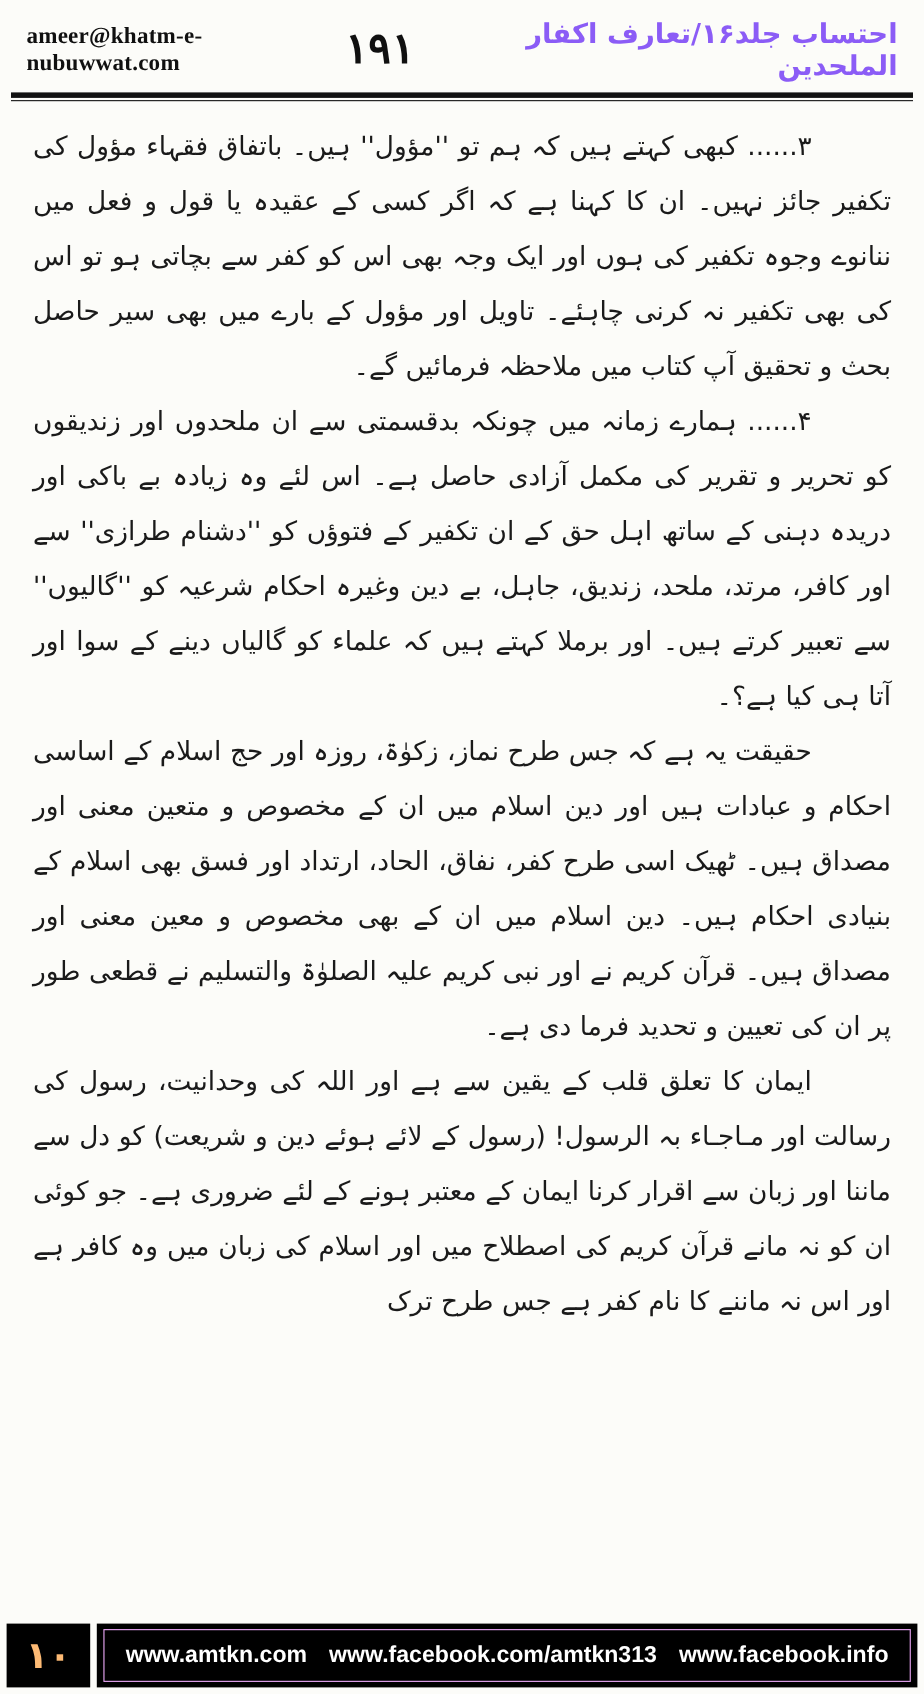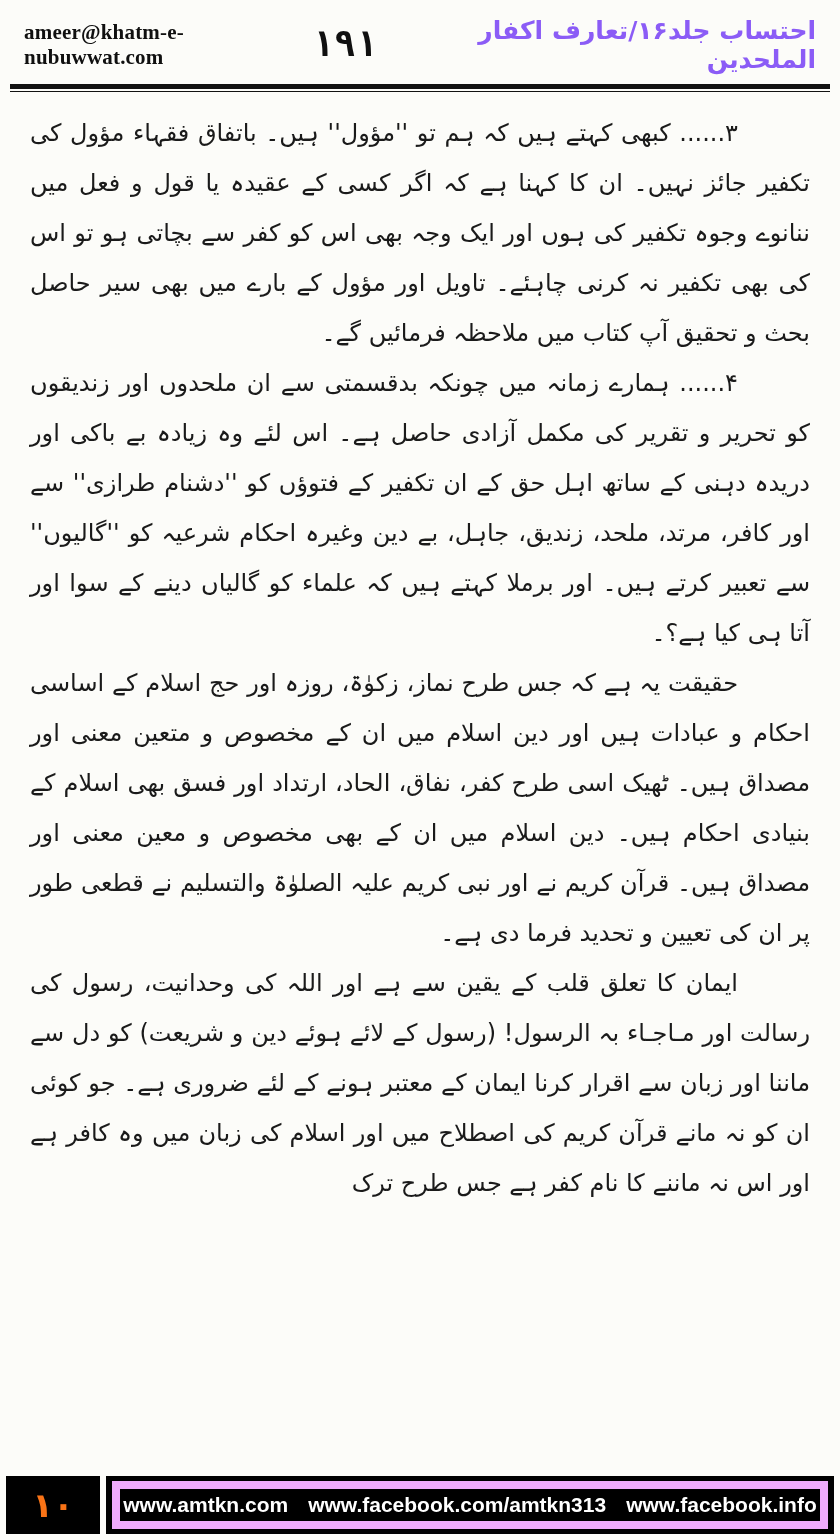--- a/index.html
+++ b/index.html
@@ -22,21 +22,21 @@
     padding: 16px 24px 4px 24px;
   }
   .email {
     font-family: "Liberation Serif", serif;
     font-weight: 700;
     font-size: 21px;
     letter-spacing: 0.2px;
     color: #101010;
   }
   .pagenum {
-    font-family: Liberation Mono, monospace;
+    font-family: Liberation Sans, sans-serif;
     font-weight: 700;
     font-size: 36px;
     color: #101010;
   }
   .title {
     direction: rtl;
     font-family: "DejaVu Sans", sans-serif;
     font-weight: 700;
     font-size: 25px;
     color: #8b5cf6;
@@ -63,40 +63,40 @@
     position: absolute;
     left: 0;
     right: 0;
     bottom: 6px;
     height: 58px;
     display: flex;
     gap: 6px;
     padding: 0 6px;
   }
   .foot-num {
-    width: 94px;
+    width: 76px;
     background: #000;
-    color: #f97316;
+    color: #fdba74;
     display: flex;
     align-items: center;
     justify-content: center;
     font-size: 34px;
     font-weight: 700;
   }
   .foot-bar {
     flex: 1;
     background: #000;
     display: flex;
     align-items: stretch;
     justify-content: center;
     padding: 5px 6px;
   }
   .foot-inner {
     flex: 1;
-    border: 8px solid #f0abfc;
+    border: 1px solid #f0abfc;
     display: flex;
     align-items: center;
     justify-content: center;
     gap: 20px;
     color: #fff;
     font-family: "Liberation Sans", sans-serif;
     font-weight: 700;
     font-size: 21px;
     white-space: nowrap;
   }

